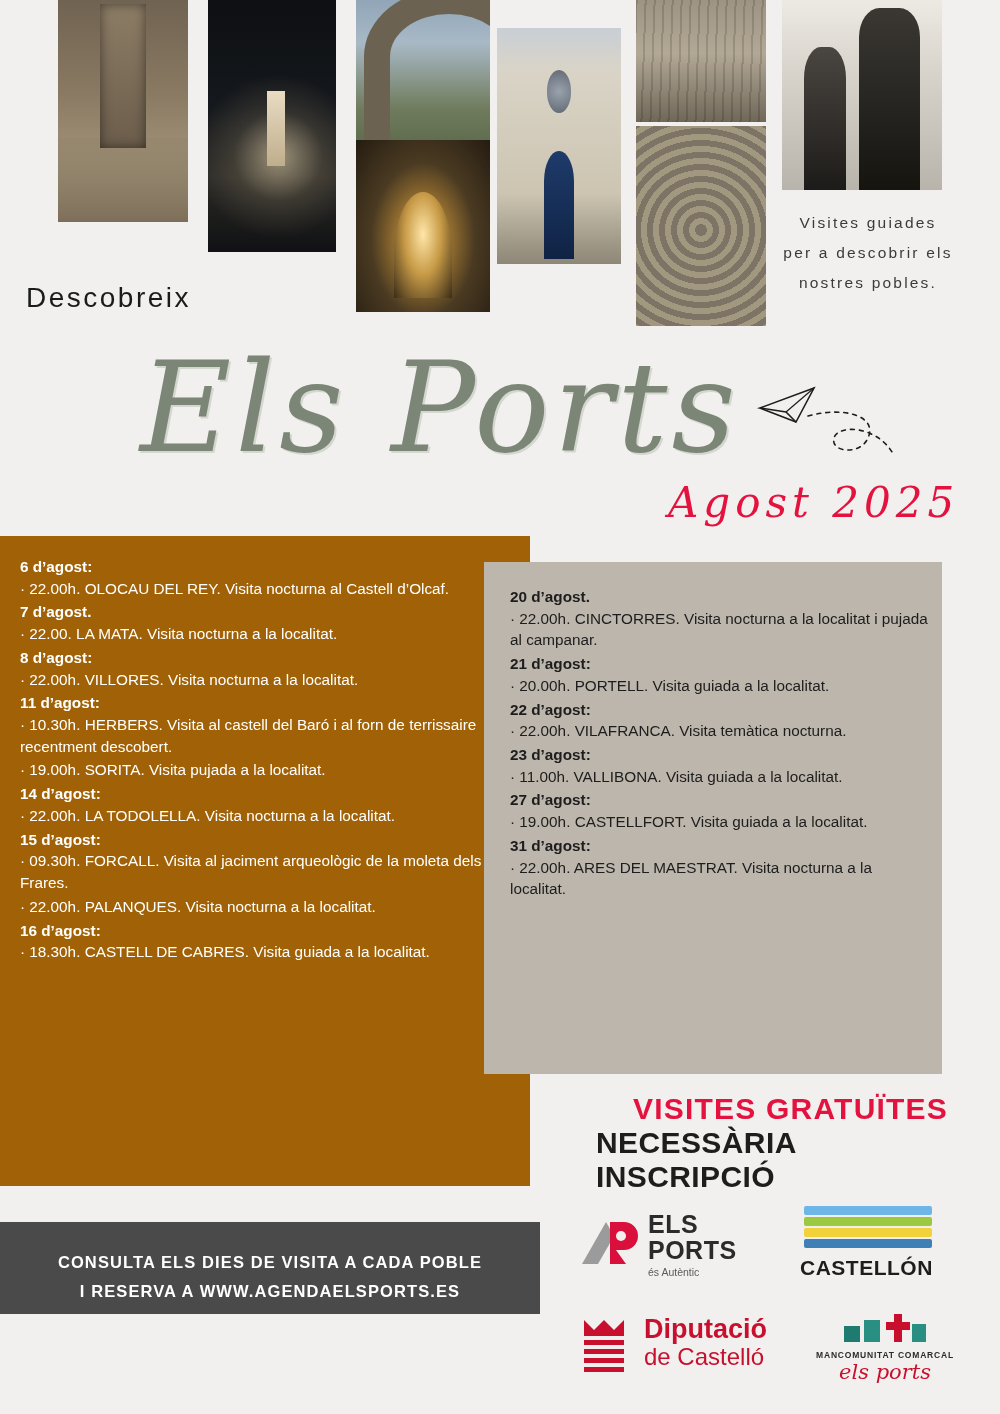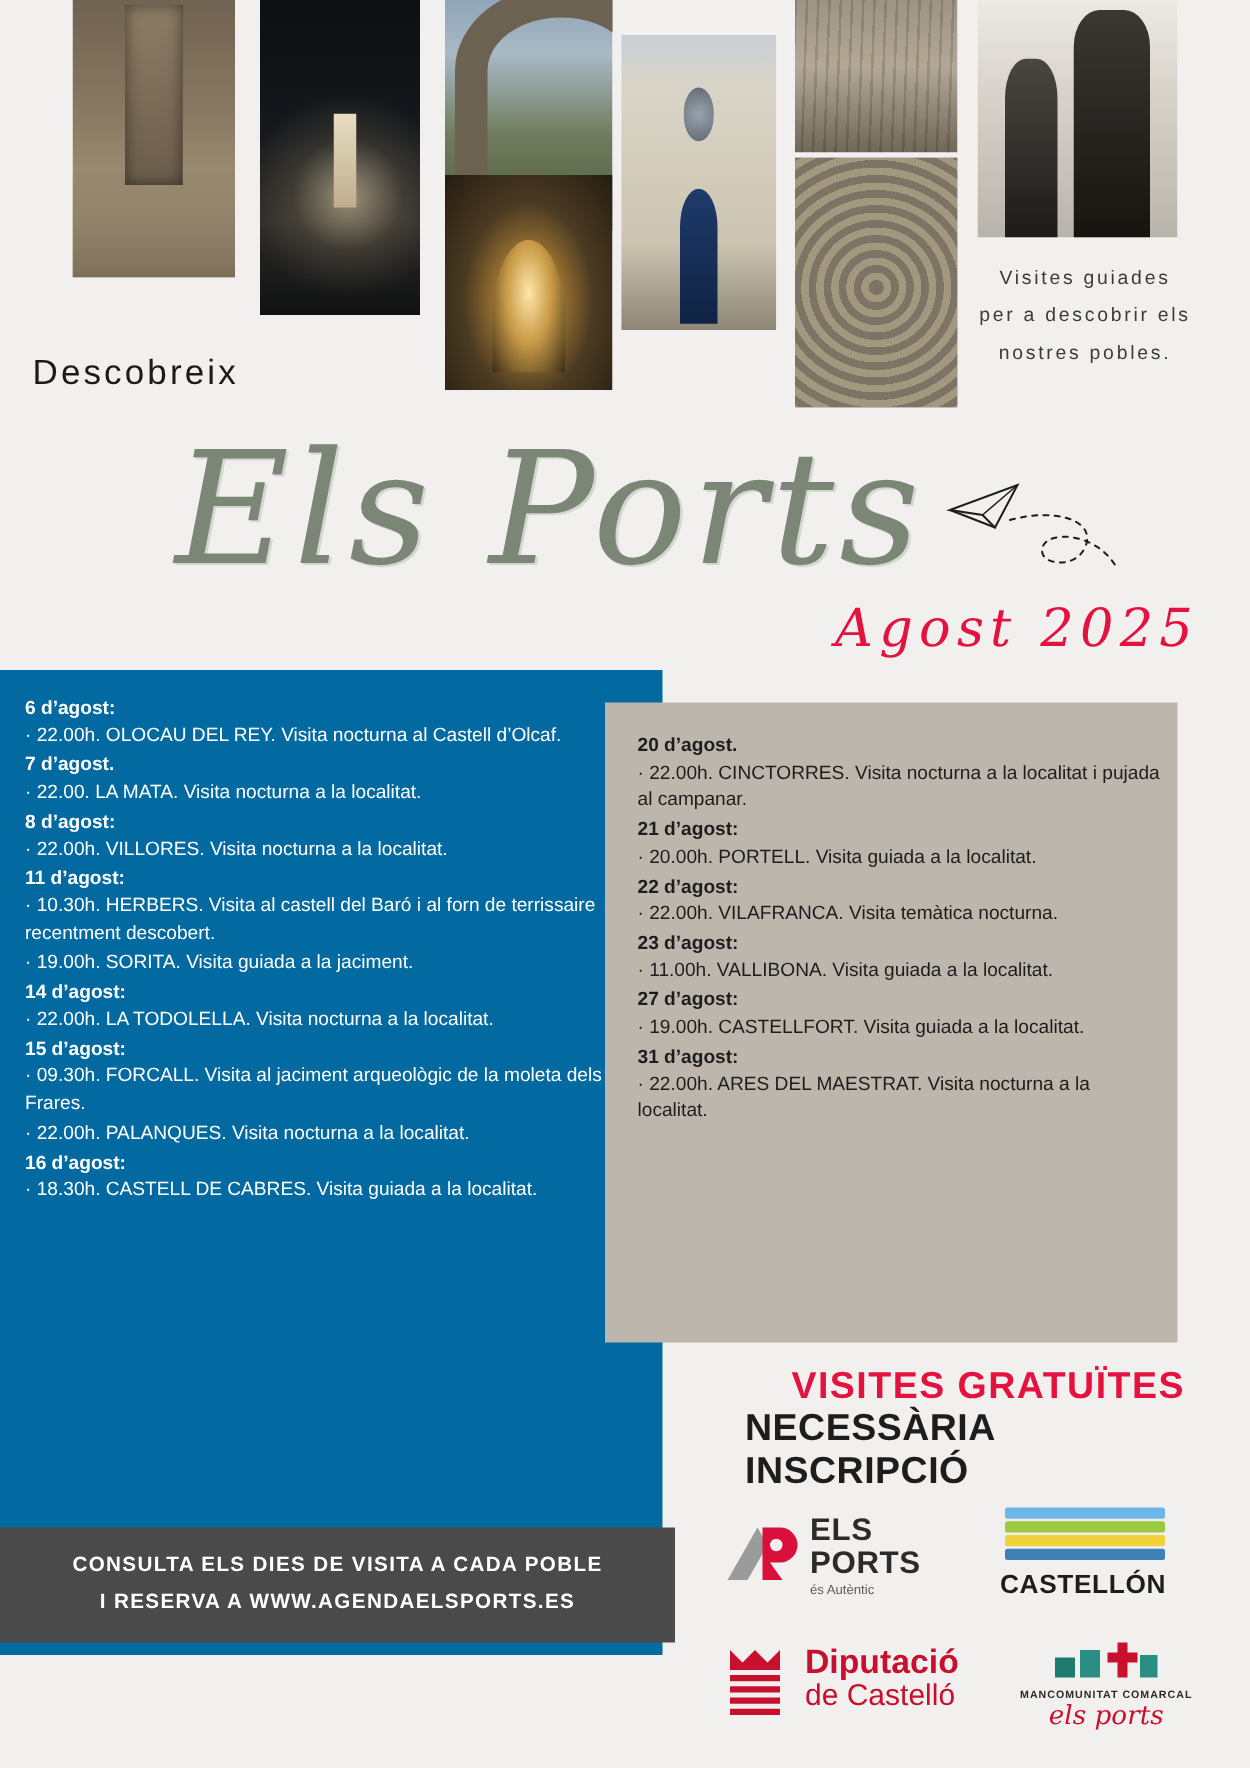--- a/index.html
+++ b/index.html
@@ -135,22 +135,22 @@
   .agost {
     position: absolute; left: 668px; top: 478px;
     font-family: "DejaVu Serif", serif;
     font-style: italic;
     font-size: 42px; color: #e4123f; letter-spacing: 5px;
   }
   .plane { position: absolute; left: 756px; top: 382px; width: 140px; height: 90px; }
 
   
   .red-panel {
-    position: absolute; left: 0; top: 536px; width: 530px; height: 788px;
-    background: #0369a1;
+    position: absolute; left: 0; top: 536px; width: 530px; height: 650px;
+    background: #a16207;
   }
   .grey-panel {
     position: absolute; left: 484px; top: 562px; width: 458px; height: 512px;
     background: #bdb6ac;
   }
   .list { color: #ffffff; font-size: 15.3px; line-height: 1.42; }
   .red-panel .list { position: absolute; left: 20px; top: 18px; width: 492px; color: #ffffff; }
   .grey-panel .list { position: absolute; left: 26px; top: 22px; width: 418px; color: #1d1d1d; }
   .day { font-weight: bold; margin-top: 2px; }
   .ev { margin-bottom: 2px; }
@@ -165,21 +165,21 @@
     position: absolute; left: 596px; top: 1126px; width: 360px;
     text-align: left; color: #1d1d1d; font-weight: bold;
     font-size: 30px; letter-spacing: .4px;
   }
 
   
   .cta {
     position: absolute; left: 0; top: 1222px; width: 540px; height: 92px;
     background: #4a4a4a; color: #fff; font-weight: bold; font-size: 16.5px;
     letter-spacing: 1.1px; text-align: center; line-height: 1.75;
-    padding-top: 16px;
+    padding-top: 26px;
   }
 
   
   .logo { position: absolute; }
 
   .logo-elsports { left: 580px; top: 1210px; width: 196px; height: 72px; }
   .lp-mark { position: absolute; left: 0; top: 6px; width: 62px; height: 56px; }
   .lp-text { position: absolute; left: 68px; top: 2px; }
   .lp-title { font-size: 25px; font-weight: bold; color: #2b2b2b; line-height: 1.02; letter-spacing: .5px; }
   .lp-sub { font-size: 10.5px; color: #5b5b5b; margin-top: 3px; }
@@ -260,21 +260,21 @@
         <div class="day">7 d’agost.</div>
         <div class="ev">· 22.00. LA MATA. Visita nocturna a la localitat.</div>
       </div>
       <div>
         <div class="day">8 d’agost:</div>
         <div class="ev">· 22.00h. VILLORES. Visita nocturna a la localitat.</div>
       </div>
       <div>
         <div class="day">11 d’agost:</div>
         <div class="ev">· 10.30h. HERBERS. Visita al castell del Baró i al forn de terrissaire recentment descobert.</div>
-        <div class="ev">· 19.00h. SORITA. Visita guiada a la jaciment.</div>
+        <div class="ev">· 19.00h. SORITA. Visita pujada a la localitat.</div>
       </div>
       <div>
         <div class="day">14 d’agost:</div>
         <div class="ev">· 22.00h. LA TODOLELLA. Visita nocturna a la localitat.</div>
       </div>
       <div>
         <div class="day">15 d’agost:</div>
         <div class="ev">· 09.30h. FORCALL. Visita al jaciment arqueològic de la moleta dels Frares.</div>
         <div class="ev">· 22.00h. PALANQUES. Visita nocturna a la localitat.</div>
       </div>

